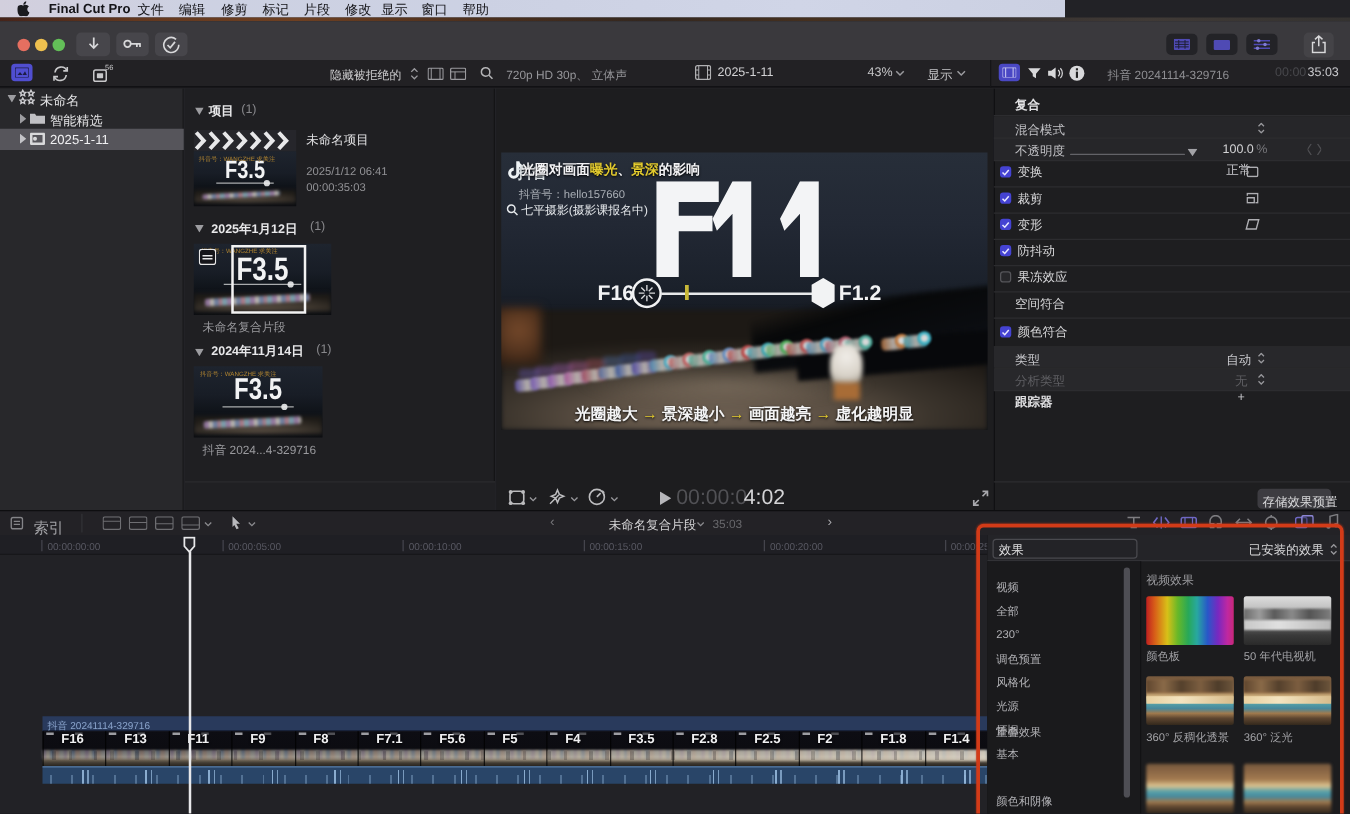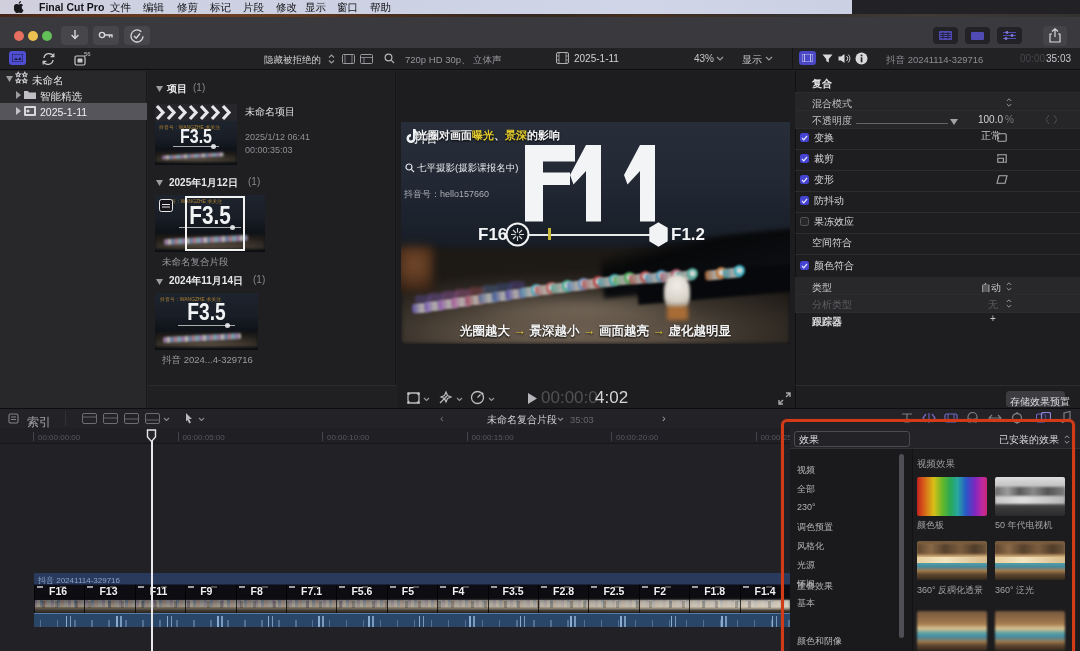--- a/index.html
+++ b/index.html
@@ -315,21 +315,21 @@
       </div>
 
     <div class="abs" style="left:263px;top:153px;width:26px;height:35px;background:radial-gradient(circle at 50% 30%, #f0ede8 0%, #d8d2c8 55%, #8a8275 100%);border-radius:45% 45% 40% 40%;filter:blur(1.5px);"></div>
     <div class="abs" style="left:266px;top:184px;width:21px;height:14px;background:#a86c36;filter:blur(2.2px);"></div>
 
     <svg class="abs" style="left:4px;top:6px" width="15" height="16" viewBox="0 0 15 16">
       <path d="M10.5 1c.3 1.8 1.5 3 3.3 3.2v2.4c-1.3 0-2.4-.4-3.3-1v4.9A4.5 4.5 0 1 1 6 6v2.5a2 2 0 1 0 2 2V1z" fill="#eef3f5"></path>
     </svg>
     <span class="txt" style="left:13px;top:8px;color:#dfe5e8;font-size:12px;font-weight:bold;">抖音</span>
     <div class="txt" style="left:16px;top:6px;font-size:11px;font-weight:bold;color:#f2f2f4;text-shadow:0 1px 2px #000;">光圈对画面<span style="color:#e3cb2e;">曝光</span>、<span style="color:#e3cb2e;">景深</span>的影响</div>
-    <span class="txt" style="left:3px;top:27px;color:#a9aeb5;font-size:9px;margin-top:39px;">抖音号：hello157660</span>
+    <span class="txt" style="left:14px;top:27px;color:#a9aeb5;font-size:9px;">抖音号：hello157660</span>
     <svg class="abs" style="left:4px;top:41px" width="10" height="10" viewBox="0 0 10 10">
         <circle cx="4" cy="4" r="3" stroke="#e6e9ec" stroke-width="1.2" fill="none"></circle>
         <path d="M6.4 6.4L9 9" stroke="#e6e9ec" stroke-width="1.2"></path>
       </svg>
     <span class="txt" style="left:16px;top:40px;color:#e6e9ec;font-size:9.5px;">七平摄影(摄影课报名中)</span>
 
     <svg class="abs" style="left:124px;top:23px" width="132" height="77" viewBox="0 0 132 77">
       <g fill="#f3f4f6">
         <path d="M0 76.5 V0 H50 V16.5 H18 V27.5 H45 V40 H18 V76.5 Z"></path>
         <path d="M76 76.5 V0 H61 L45 30 L48.5 39.5 L61 26 V76.5 Z"></path>

